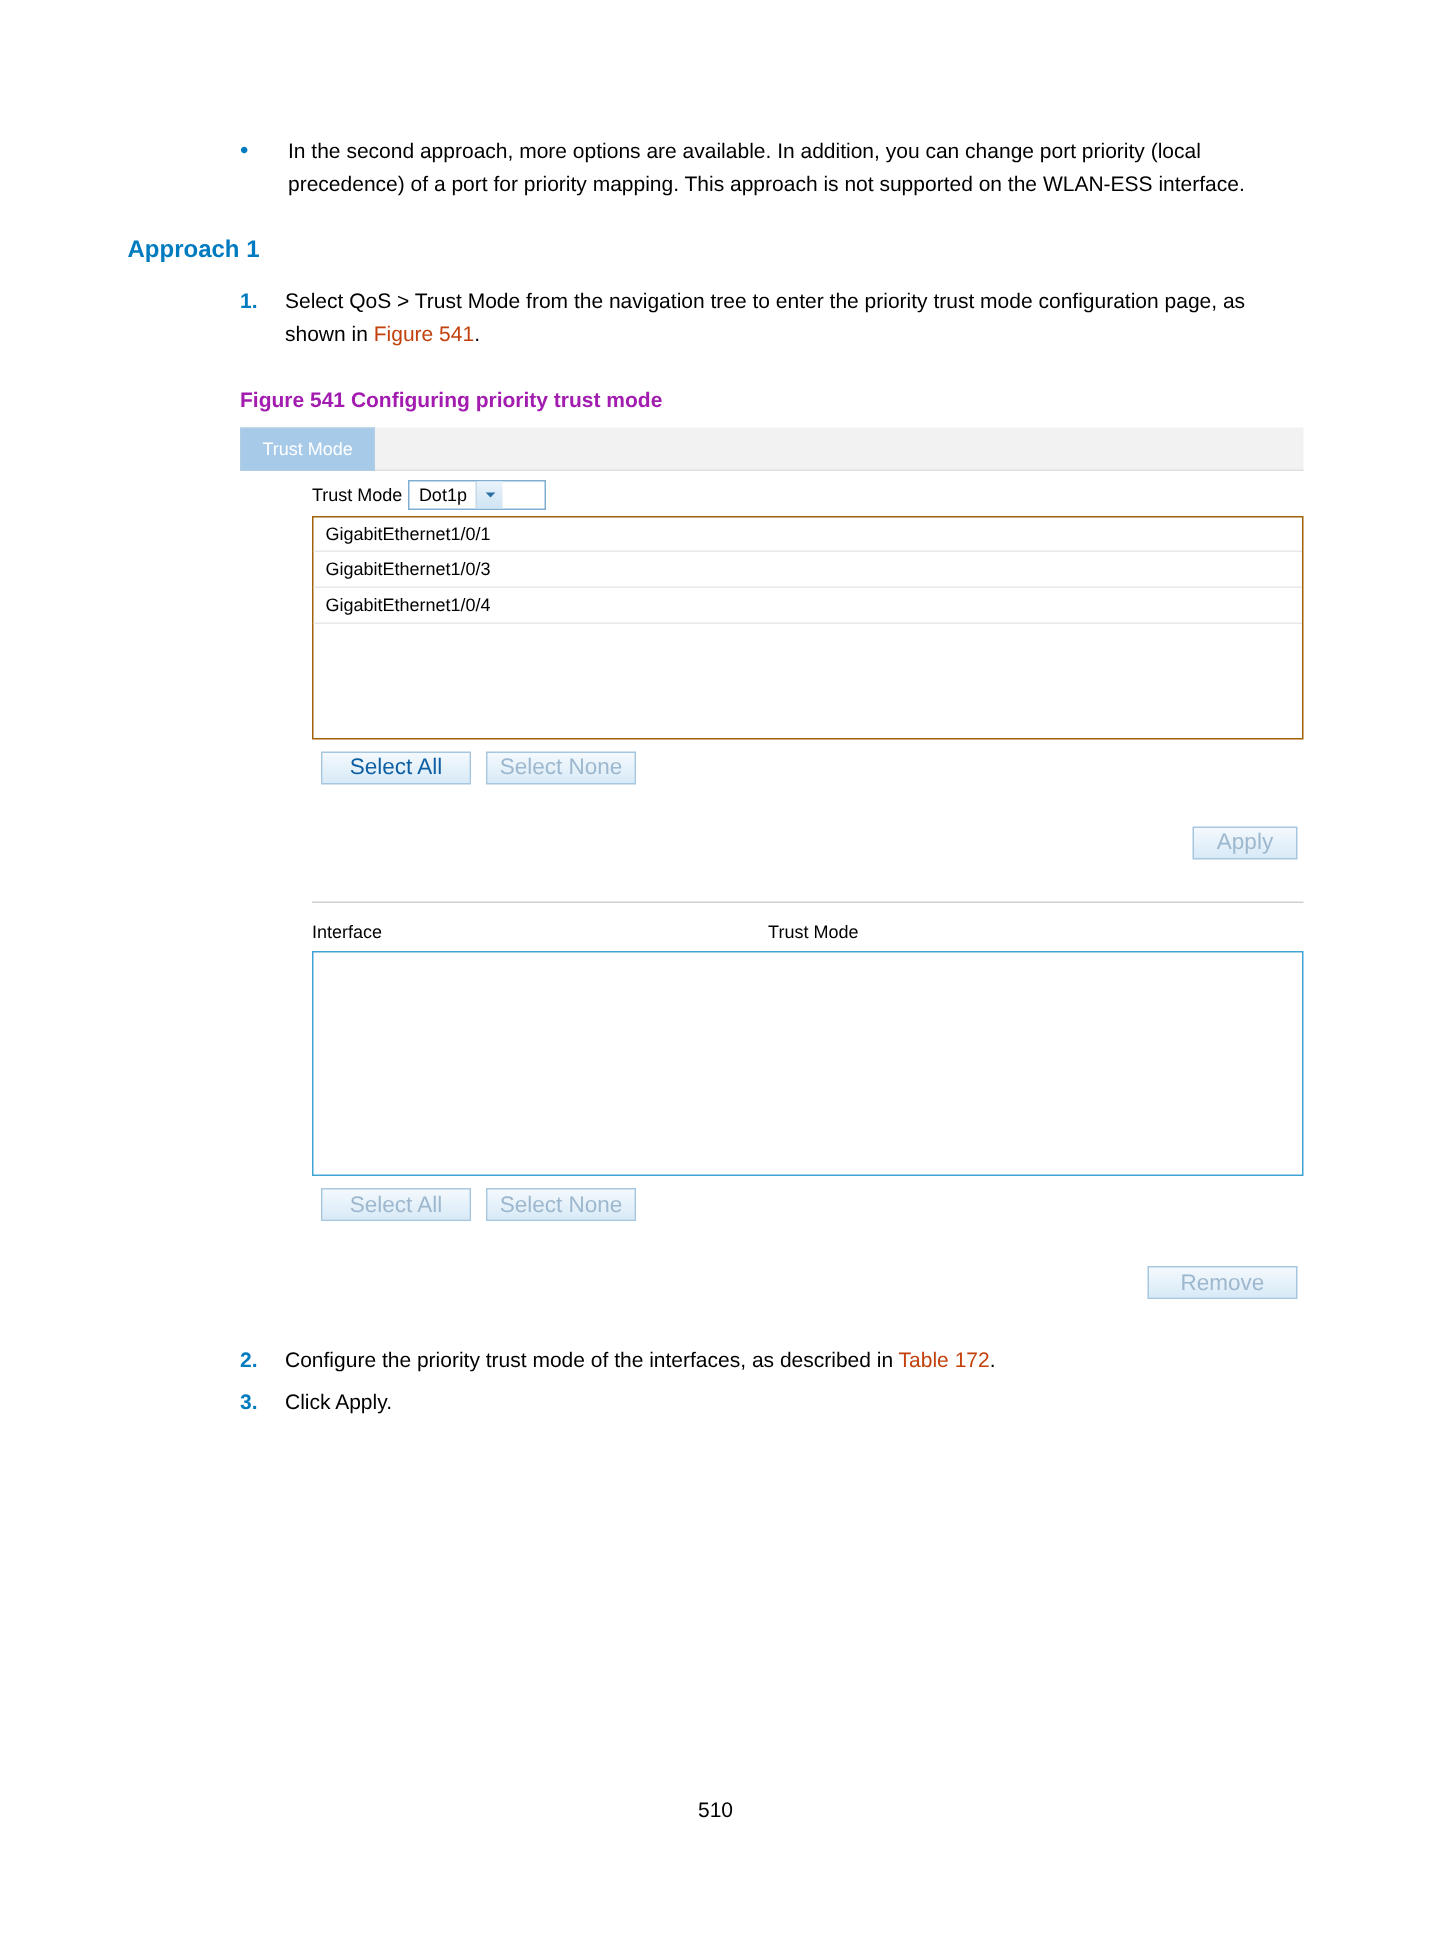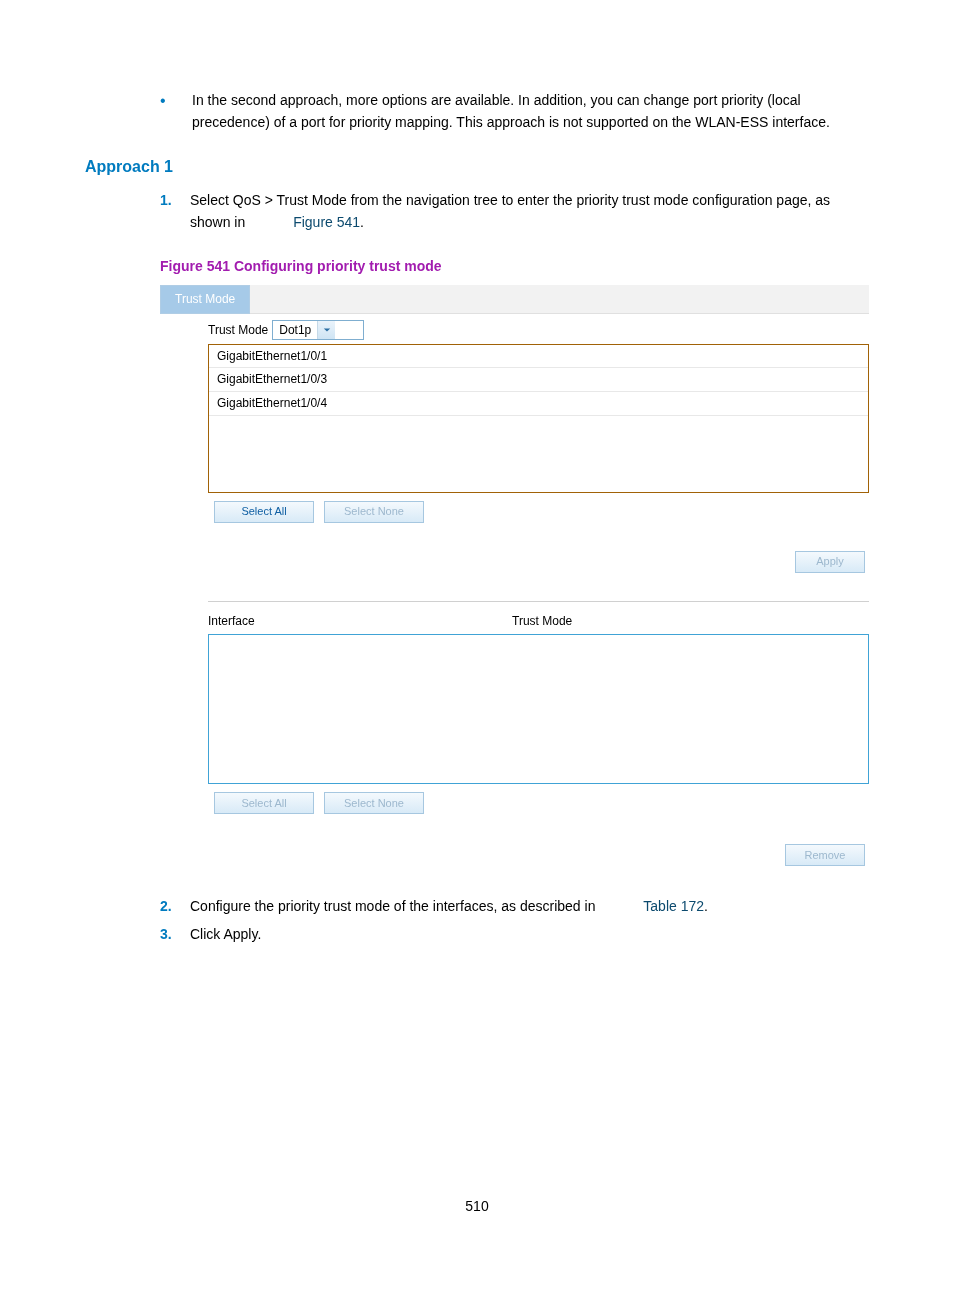--- a/index.html
+++ b/index.html
@@ -72,42 +72,42 @@
     margin-left: 48px;
     border: 1px solid #a16207;
     background: #fff;
   }
   .interface-list .item { padding: 2px 8px; border-bottom: 1px solid #e8e8e8; font-size: 12px; }
   .interface-list .item:last-child { border-bottom:none; }
   .interface-list .spacer { height: 76px; }
   .btn-row { margin: 8px 0 0 54px; display:flex; gap:10px; }
   .btn {
     width: 100px; height: 22px;
-    font-size: 11px;
+    font-size: 15px;
     border: 1px solid #a6c7e0;
     background: linear-gradient(#f4f9fd,#d8eaf7);
     display:flex; align-items:center; justify-content:center;
   }
   .btn.primary { color: #0f5fa3; }
   .btn.dim { color: #9db8ce; }
   .apply-row { display:flex; justify-content:flex-end; margin: 28px 4px 0 0; }
   .divider-line { border-top: 1px solid #d0d0d0; margin: 28px 0 0 48px; }
   .table-area { margin: 10px 0 0 48px; }
   .table-head { display:flex; }
   .table-head .col { font-size: 12px; padding-bottom: 4px; }
   .col-interface { width: 46%; }
   .col-trustmode { flex:1; }
   .table-body {
     border: 1px solid #40a3d6;
     background: #fff;
     height: 150px;
   }
   .remove-row { display:flex; justify-content:flex-end; margin: 30px 4px 0 0; }
   .step-section { margin-top: 30px; }
-  .link { color: #0c4a6e; margin-left: 44px; }
+  .link { color: #c2410c; }
   .page-number { text-align:center; margin-top: 250px; font-size: 14px; }
   b { font-weight: normal; }
 </style>
 </head>
 <body>
 
 <div class="bullet-list">
   <div class="bullet-item">
     <span class="bullet-marker">•</span>
     <span class="bullet-text">In the second approach, more options are available. In addition, you can change port priority (local precedence) of a port for priority mapping. This approach is not supported on the WLAN-ESS interface.</span>
@@ -172,21 +172,21 @@
       </div>
       <div class="table-body"></div>
     </div>
 
     <div class="btn-row">
       <div class="btn dim">Select All</div>
       <div class="btn dim">Select None</div>
     </div>
 
     <div class="remove-row">
-      <div class="btn dim" style="width:80px">Remove</div>
+      <div class="btn dim" style="width:100px">Remove</div>
     </div>
   </div>
 </div>
 
 <div class="step-section">
   <ol class="steps">
     <li>
       <span class="num">2.</span>
       <span class="step-body">
         <span>Configure the priority trust mode of the interfaces, as described in </span><span class="link">Table 172</span><span>.</span>

